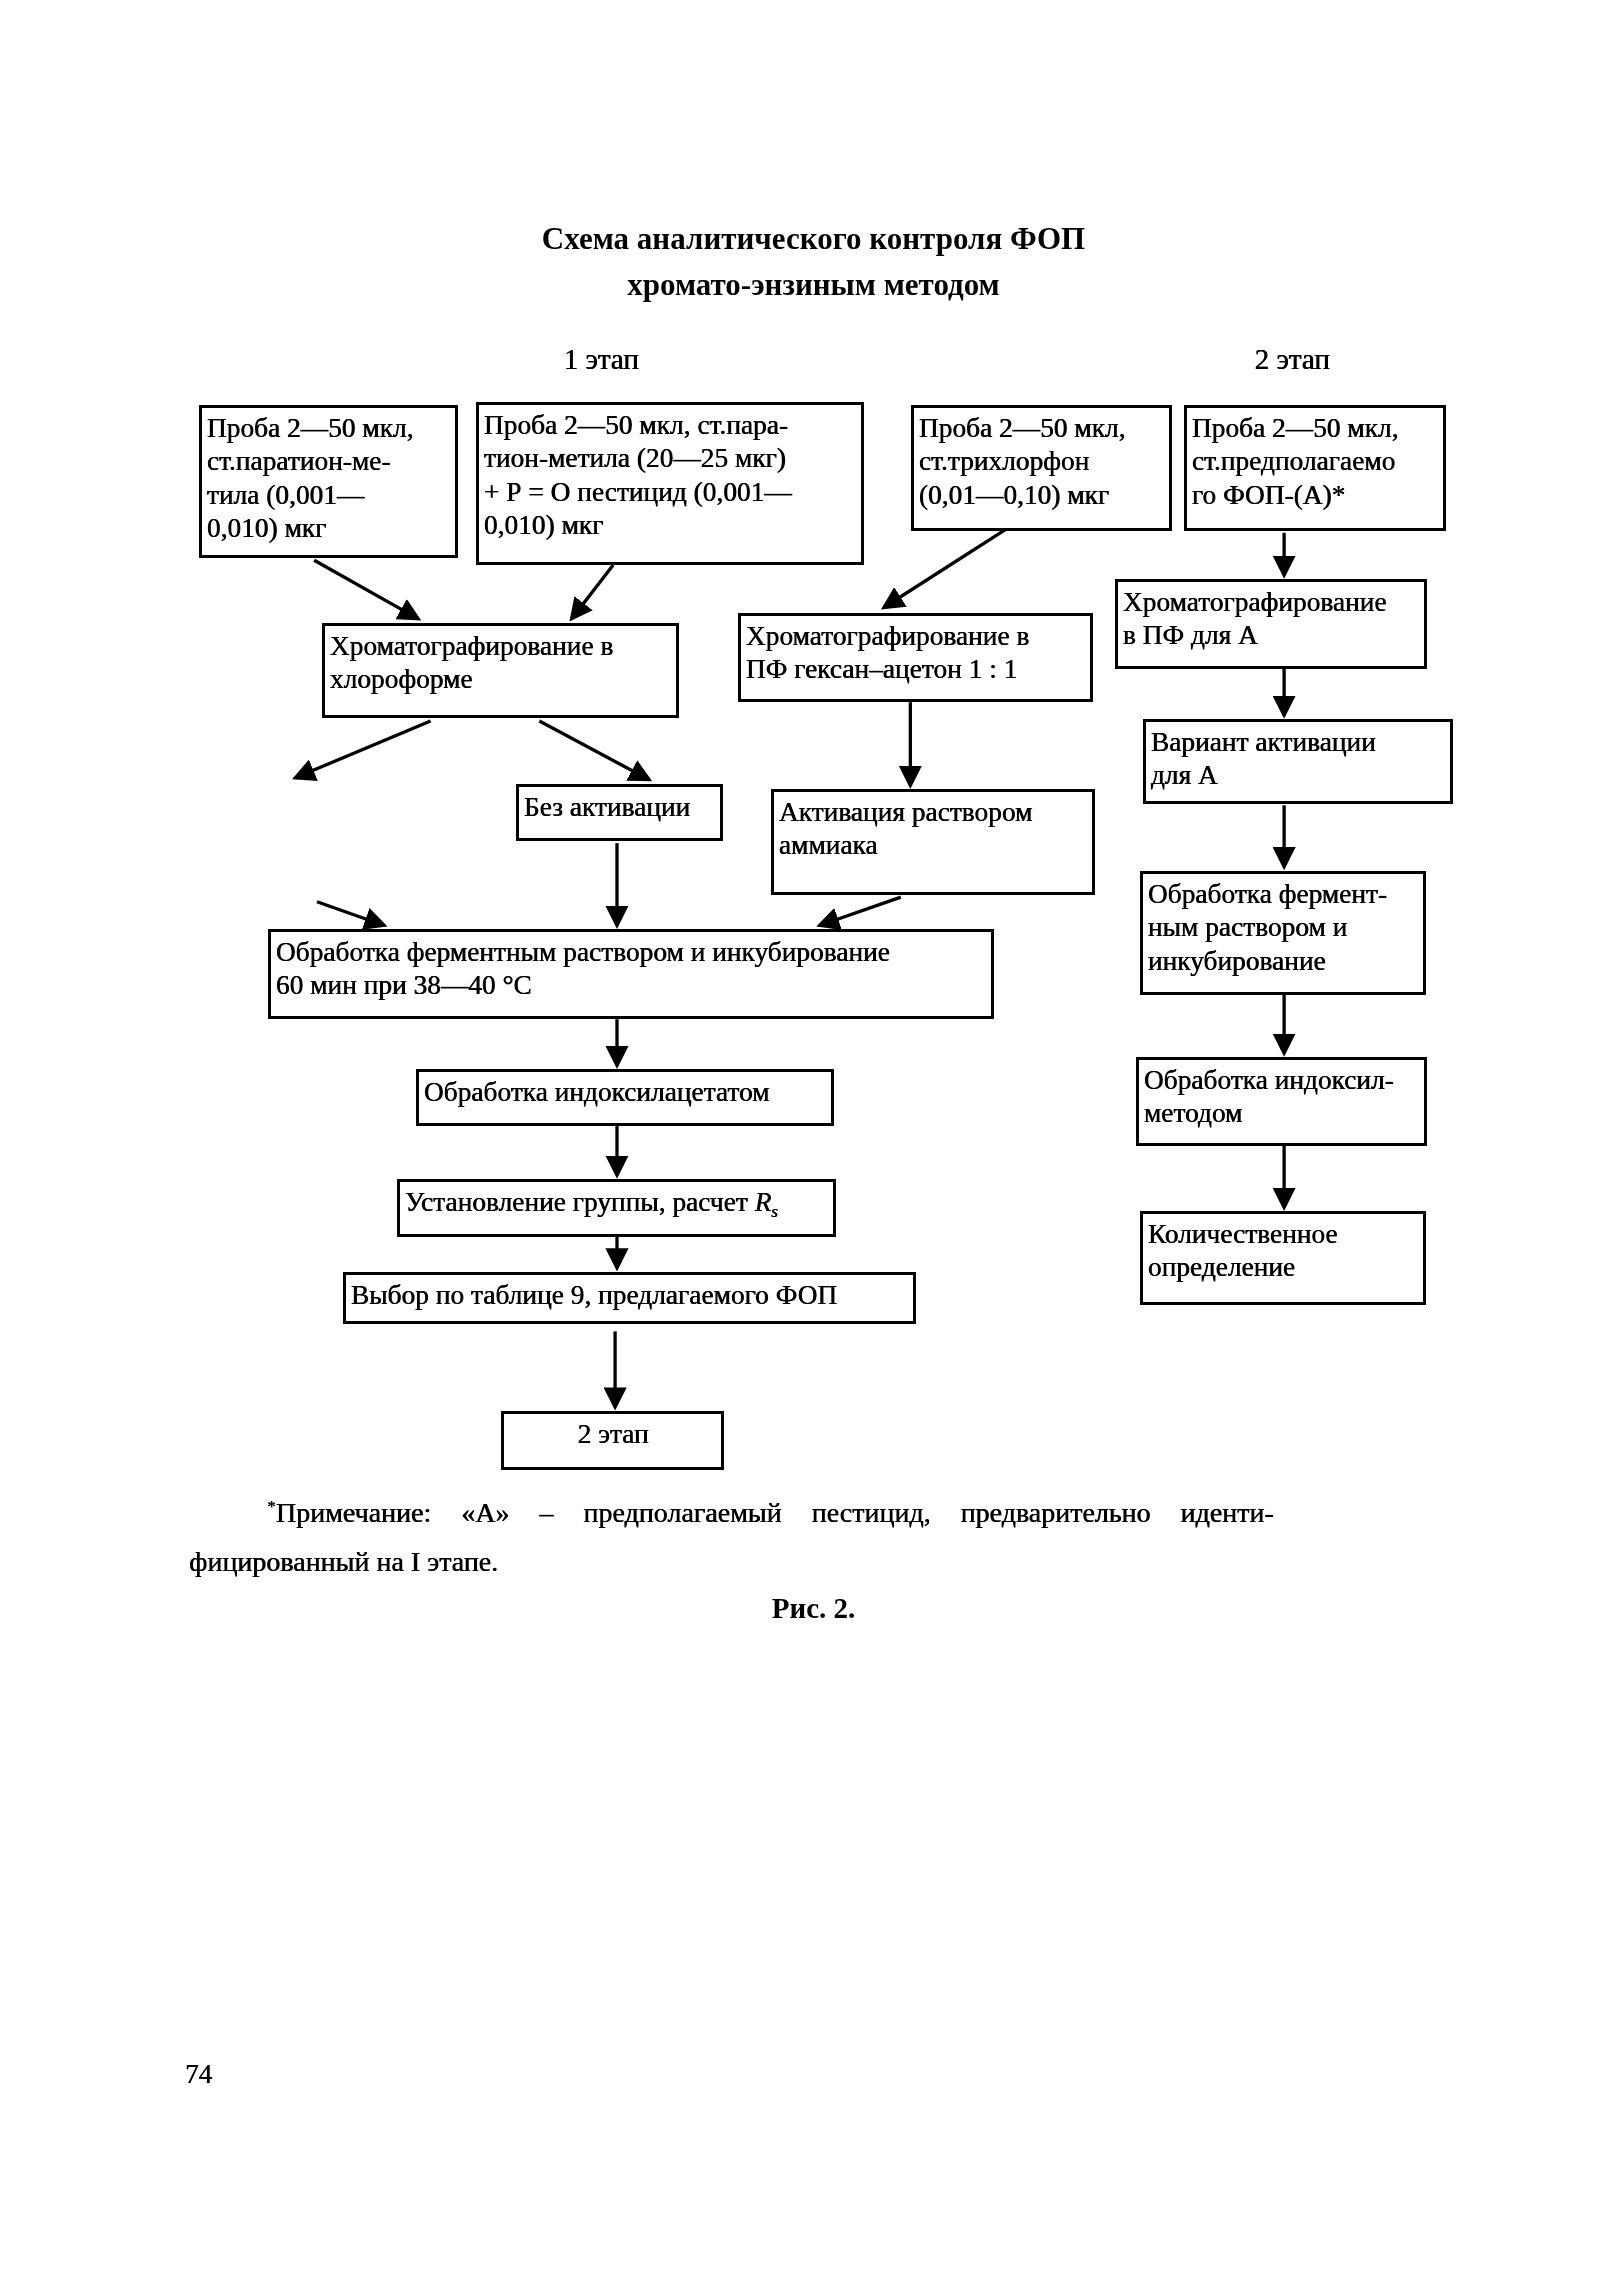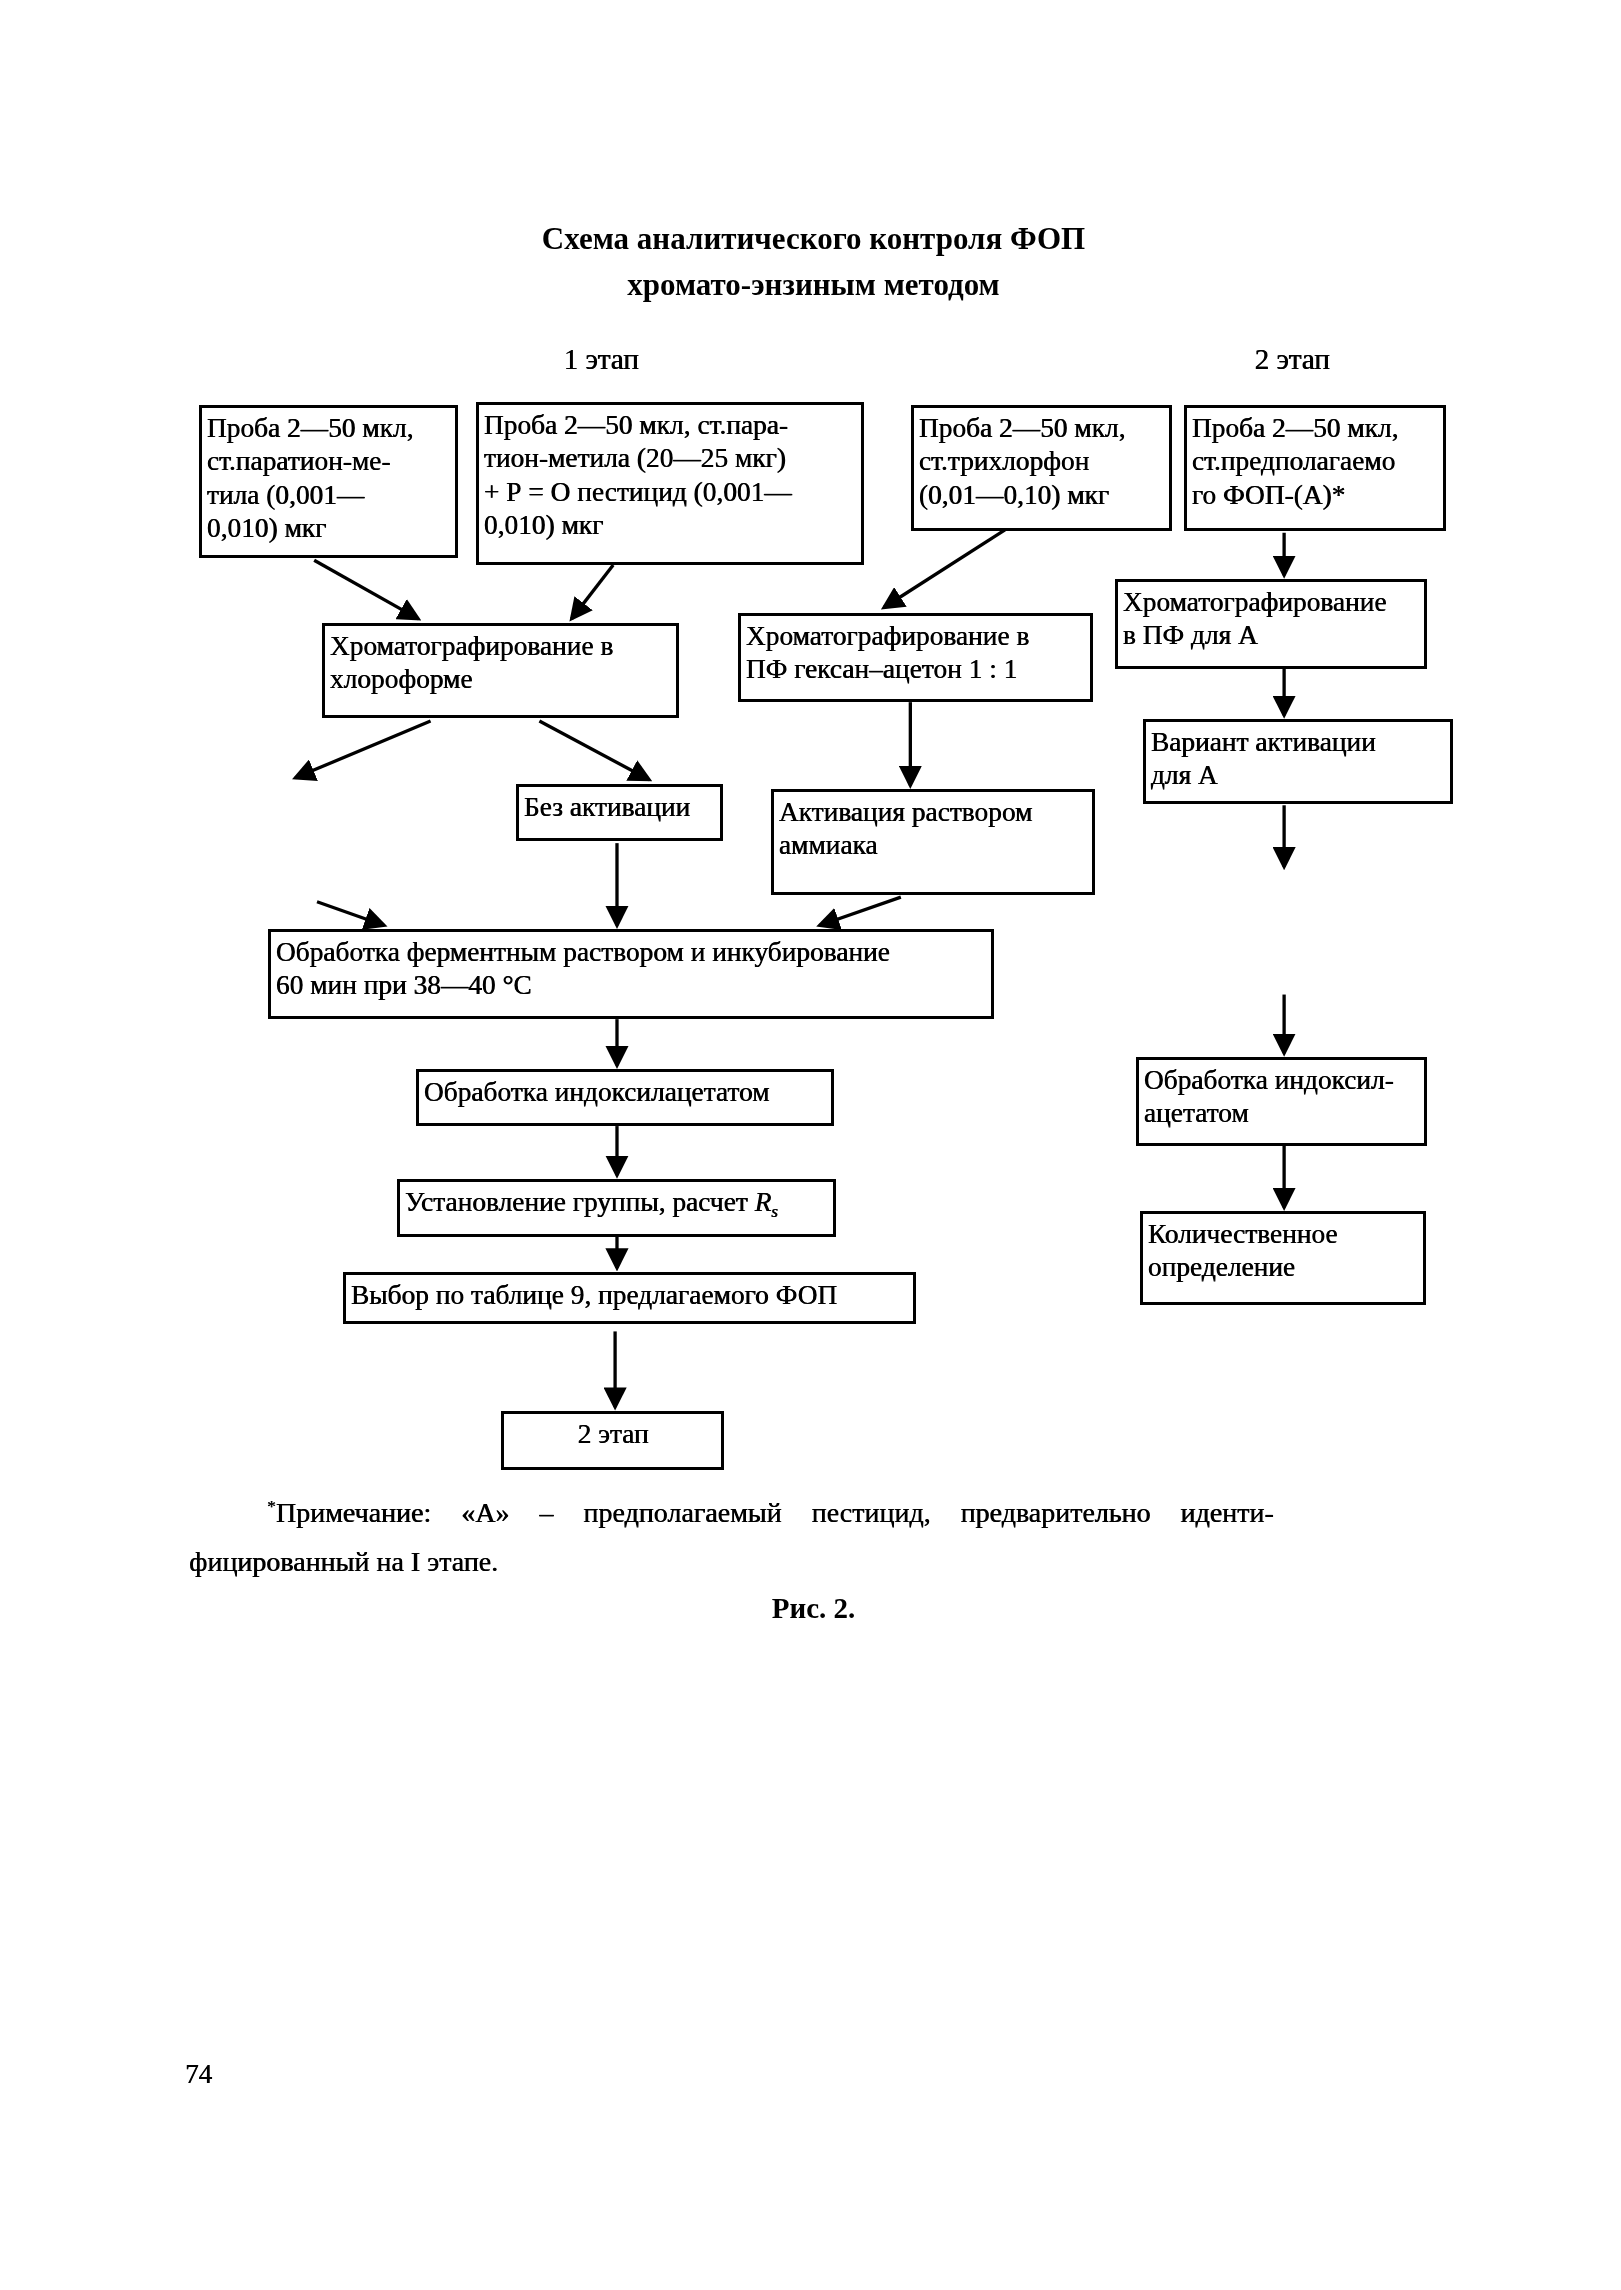--- a/index.html
+++ b/index.html
@@ -139,24 +139,29 @@
   <div class="box ink" style="left:1143px;top:719px;width:310px;height:85px">
     <div class="ln">Вариант активации</div>
     <div class="ln">для А</div>
   </div>
 
   <div class="box ink" style="left:268px;top:929px;width:726px;height:90px">
     <div class="ln">Обработка ферментным раствором и инкубирование</div>
     <div class="ln">60 мин при 38—40 °С</div>
   </div>
 
+  <div class="box ink" style="left:1140px;top:871px;width:286px;height:124px">
+    <div class="ln">Обработка фермент-</div>
+    <div class="ln">ным раствором и</div>
+    <div class="ln">инкубирование</div>
+  </div>
 
   <div class="box ink" style="left:1136px;top:1057px;width:291px;height:89px">
     <div class="ln">Обработка индоксил-</div>
-    <div class="ln">ацетатом</div>
+    <div class="ln">методом</div>
   </div>
 
   <div class="box ink" style="left:1140px;top:1211px;width:286px;height:94px">
     <div class="ln">Количественное</div>
     <div class="ln">определение</div>
   </div>
 
   <div class="box ink" style="left:416px;top:1069px;width:418px;height:57px">
     <div class="ln">Обработка индоксилацетатом</div>
   </div>

